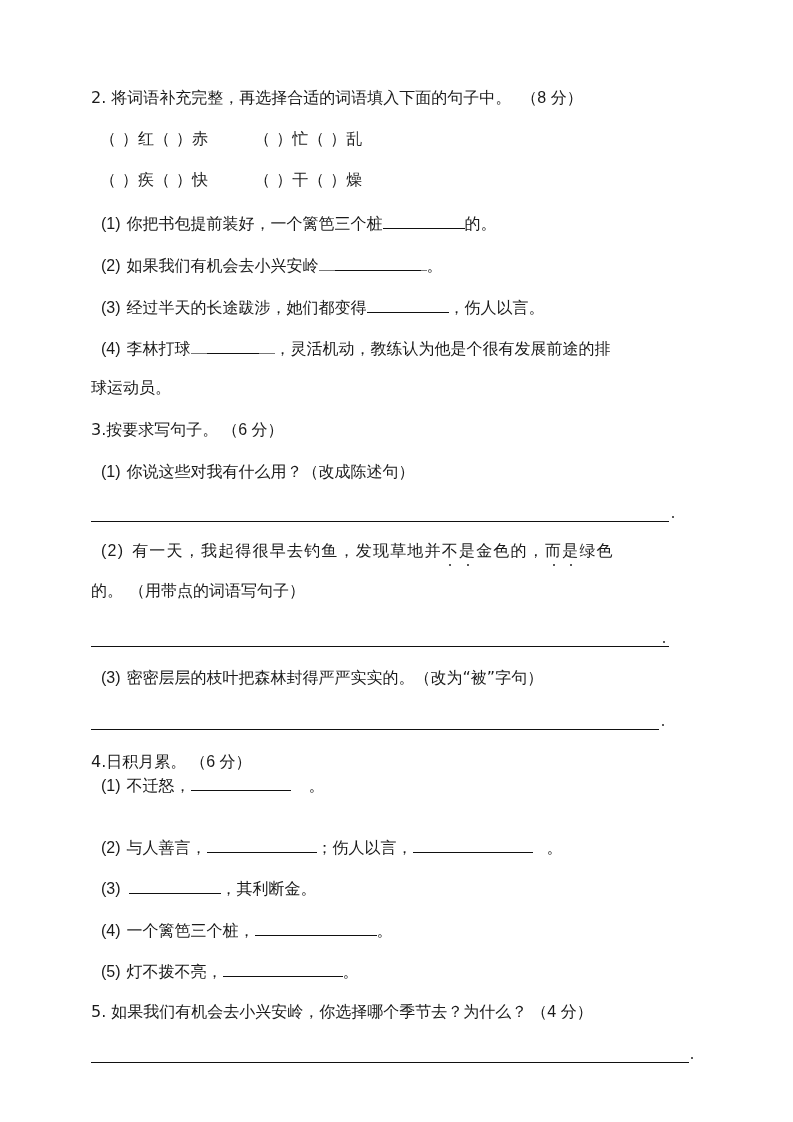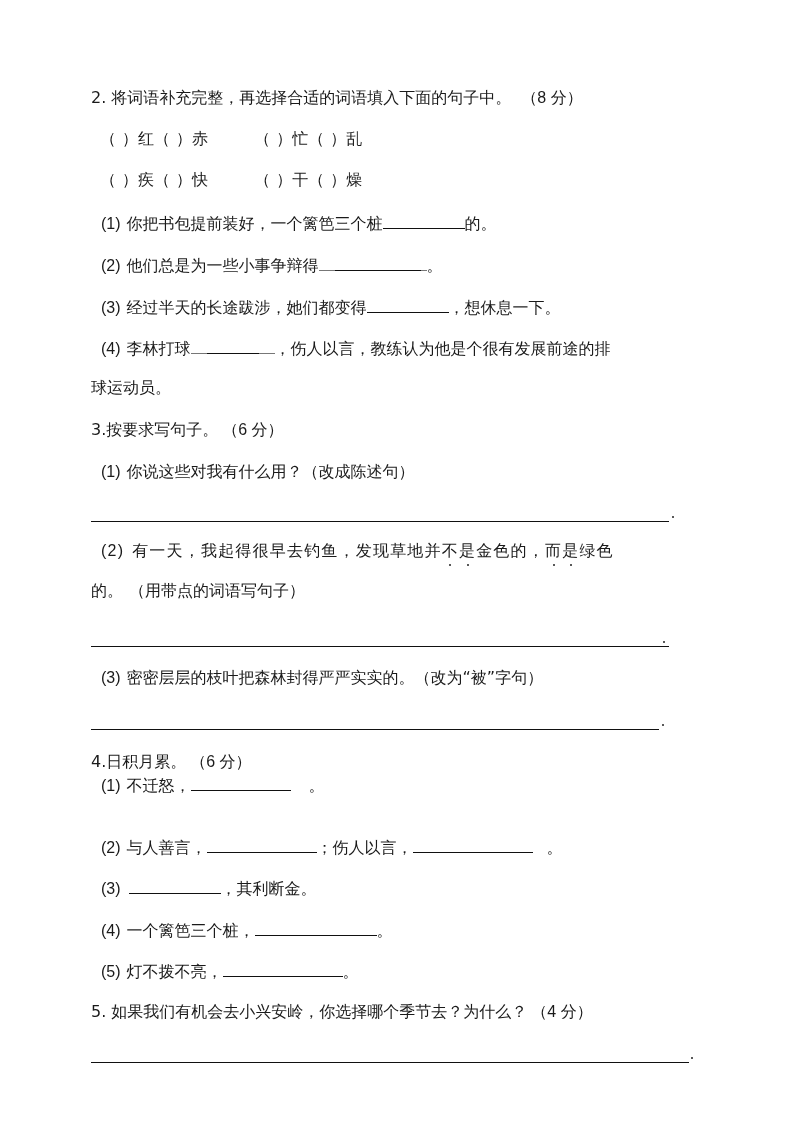--- a/index.html
+++ b/index.html
@@ -33,29 +33,29 @@
   <span>（</span><span class="sp" style="width:6px"></span><span>）</span><span>疾</span><span>（</span><span class="sp" style="width:6px"></span><span>）</span><span>快</span>
   <span class="sp" style="width:36px"></span>
   <span>（</span><span class="sp" style="width:6px"></span><span>）</span><span>干</span><span>（</span><span class="sp" style="width:6px"></span><span>）</span><span>燥</span>
 </div>
 
 <div class="line" style="left:101px; top:212px;">
   <span class="num">(1)</span><span class="sp" style="width:6px"></span><span>你把书包提前装好，一个篱笆三个桩</span><span class="blank" style="width:82px"></span><span>的。</span>
 </div>
 
 <div class="line" style="left:101px; top:254px;">
-  <span class="num">(2)</span><span class="sp" style="width:6px"></span><span>他们总是为一些小事争辩得</span><span class="blank thin" style="width:16px"></span><span class="blank" style="width:86px"></span><span class="blank thin" style="width:6px"></span><span>。</span>
+  <span class="num">(2)</span><span class="sp" style="width:6px"></span><span>如果我们有机会去小兴安岭</span><span class="blank thin" style="width:16px"></span><span class="blank" style="width:86px"></span><span class="blank thin" style="width:6px"></span><span>。</span>
 </div>
 
 <div class="line" style="left:101px; top:296px;">
-  <span class="num">(3)</span><span class="sp" style="width:6px"></span><span>经过半天的长途跋涉，她们都变得</span><span class="blank" style="width:82px"></span><span>，想休息一下。</span>
+  <span class="num">(3)</span><span class="sp" style="width:6px"></span><span>经过半天的长途跋涉，她们都变得</span><span class="blank" style="width:82px"></span><span>，伤人以言。</span>
 </div>
 
 <div class="line" style="left:101px; top:337px;">
-  <span class="num">(4)</span><span class="sp" style="width:6px"></span><span>李林打球</span><span class="blank thin" style="width:16px"></span><span class="blank" style="width:52px"></span><span class="blank thin" style="width:16px"></span><span>，伤人以言，教练认为他是个很有发展前途的排</span>
+  <span class="num">(4)</span><span class="sp" style="width:6px"></span><span>李林打球</span><span class="blank thin" style="width:16px"></span><span class="blank" style="width:52px"></span><span class="blank thin" style="width:16px"></span><span>，灵活机动，教练认为他是个很有发展前途的排</span>
 </div>
 <div class="line" style="left:91px; top:378px;font-family:Liberation Serif, serif;">球运动员。</div>
 
 <div class="line" style="left:91px; top:420px;">
   <span>3.按要求写句子。</span><span class="sp" style="width:4px"></span><span class="num">（6 分）</span>
 </div>
 
 <div class="line" style="left:101px; top:462px;">
   <span class="num">(1)</span><span class="sp" style="width:6px"></span><span>你说这些对我有什么用？</span><span>（改成陈述句）</span>
 </div>

